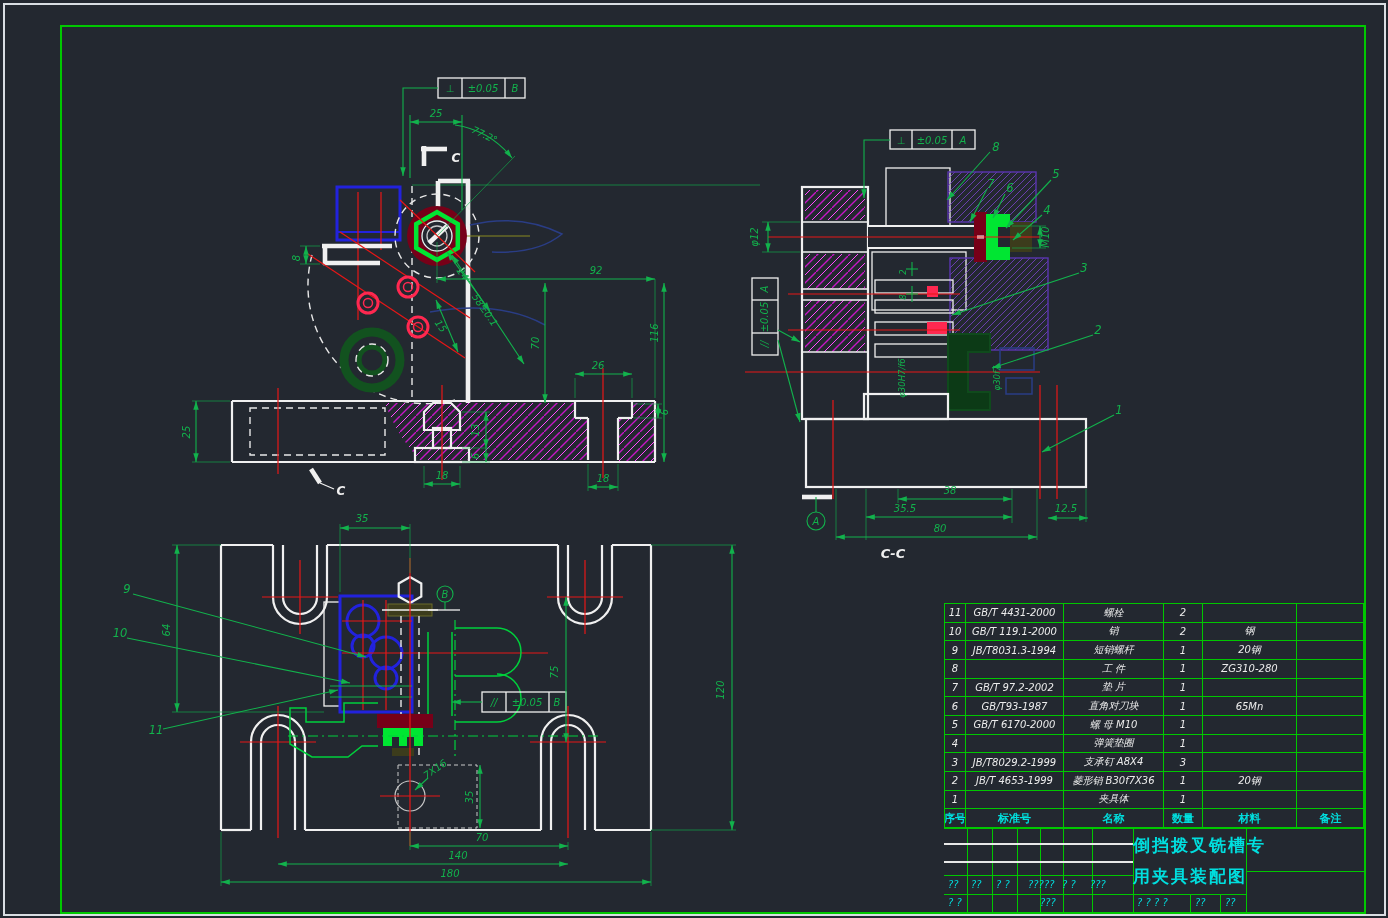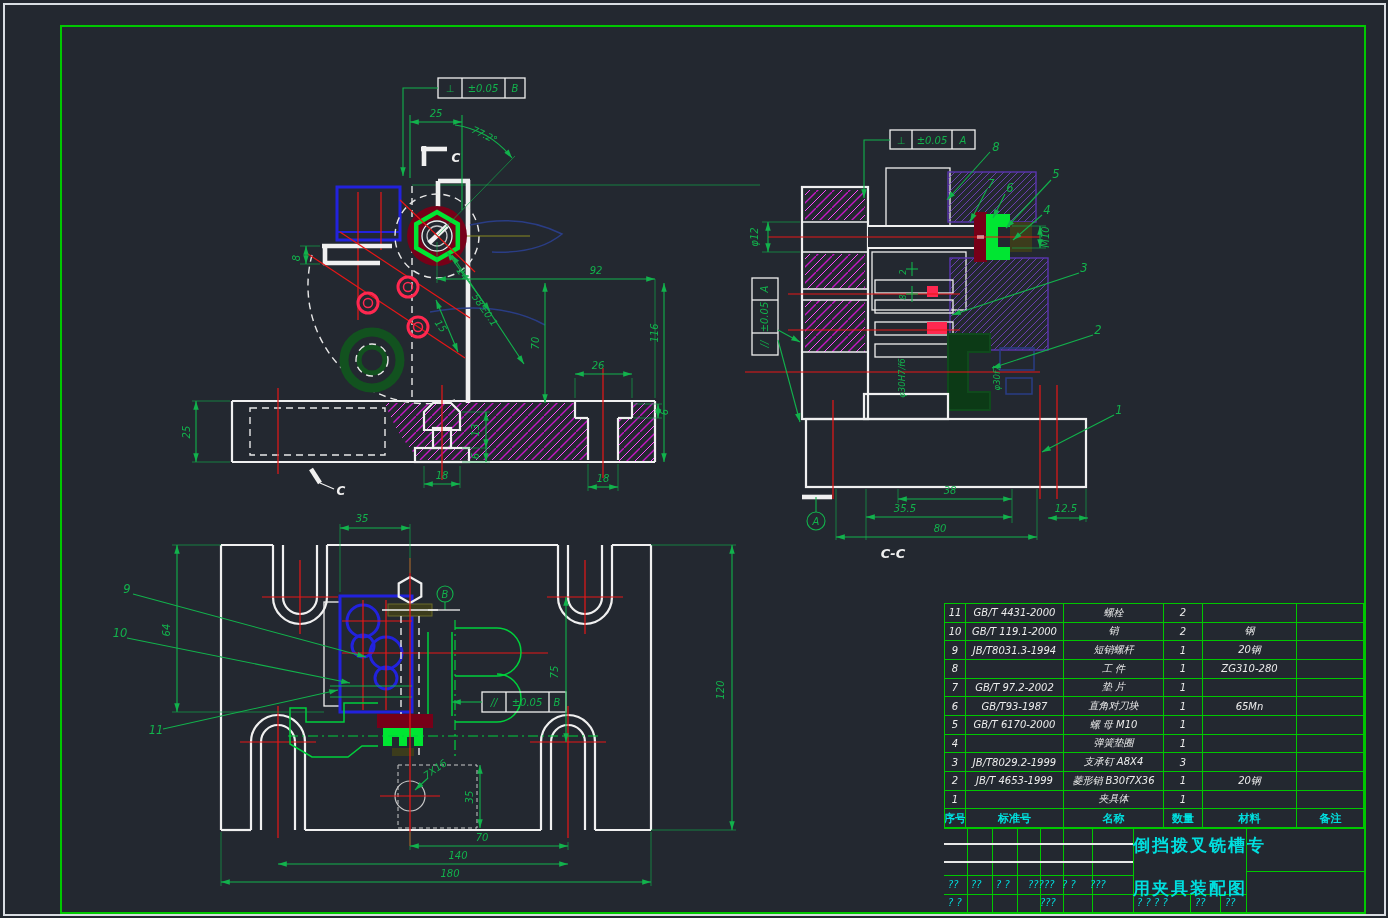--- a/index.html
+++ b/index.html
@@ -598,18 +598,18 @@
 
     <div class="tbtxt" style="left:4px;top:50px">??</div>
     <div class="tbtxt" style="left:27px;top:50px">??</div>
     <div class="tbtxt" style="left:52px;top:50px">? ?</div>
     <div class="tbtxt" style="left:84px;top:50px">?????</div>
     <div class="tbtxt" style="left:118px;top:50px">? ?</div>
     <div class="tbtxt" style="left:146px;top:50px">???</div>
     <div class="tbtxt" style="left:4px;top:68px">? ?</div>
     <div class="tbtxt" style="left:96px;top:68px">???</div>
     <div class="tbtitle" style="top:5px">倒挡拨叉铣槽专</div>
-    <div class="tbtitle" style="top:48px">用夹具装配图</div>
+    <div class="tbtitle" style="top:36px">用夹具装配图</div>
     <div class="tbtxt" style="left:193px;top:68px">? ? ? ?</div>
     <div class="tbtxt" style="left:251px;top:68px">??</div>
     <div class="tbtxt" style="left:281px;top:68px">??</div>
   </div>
 </div>
 
 </body></html>

